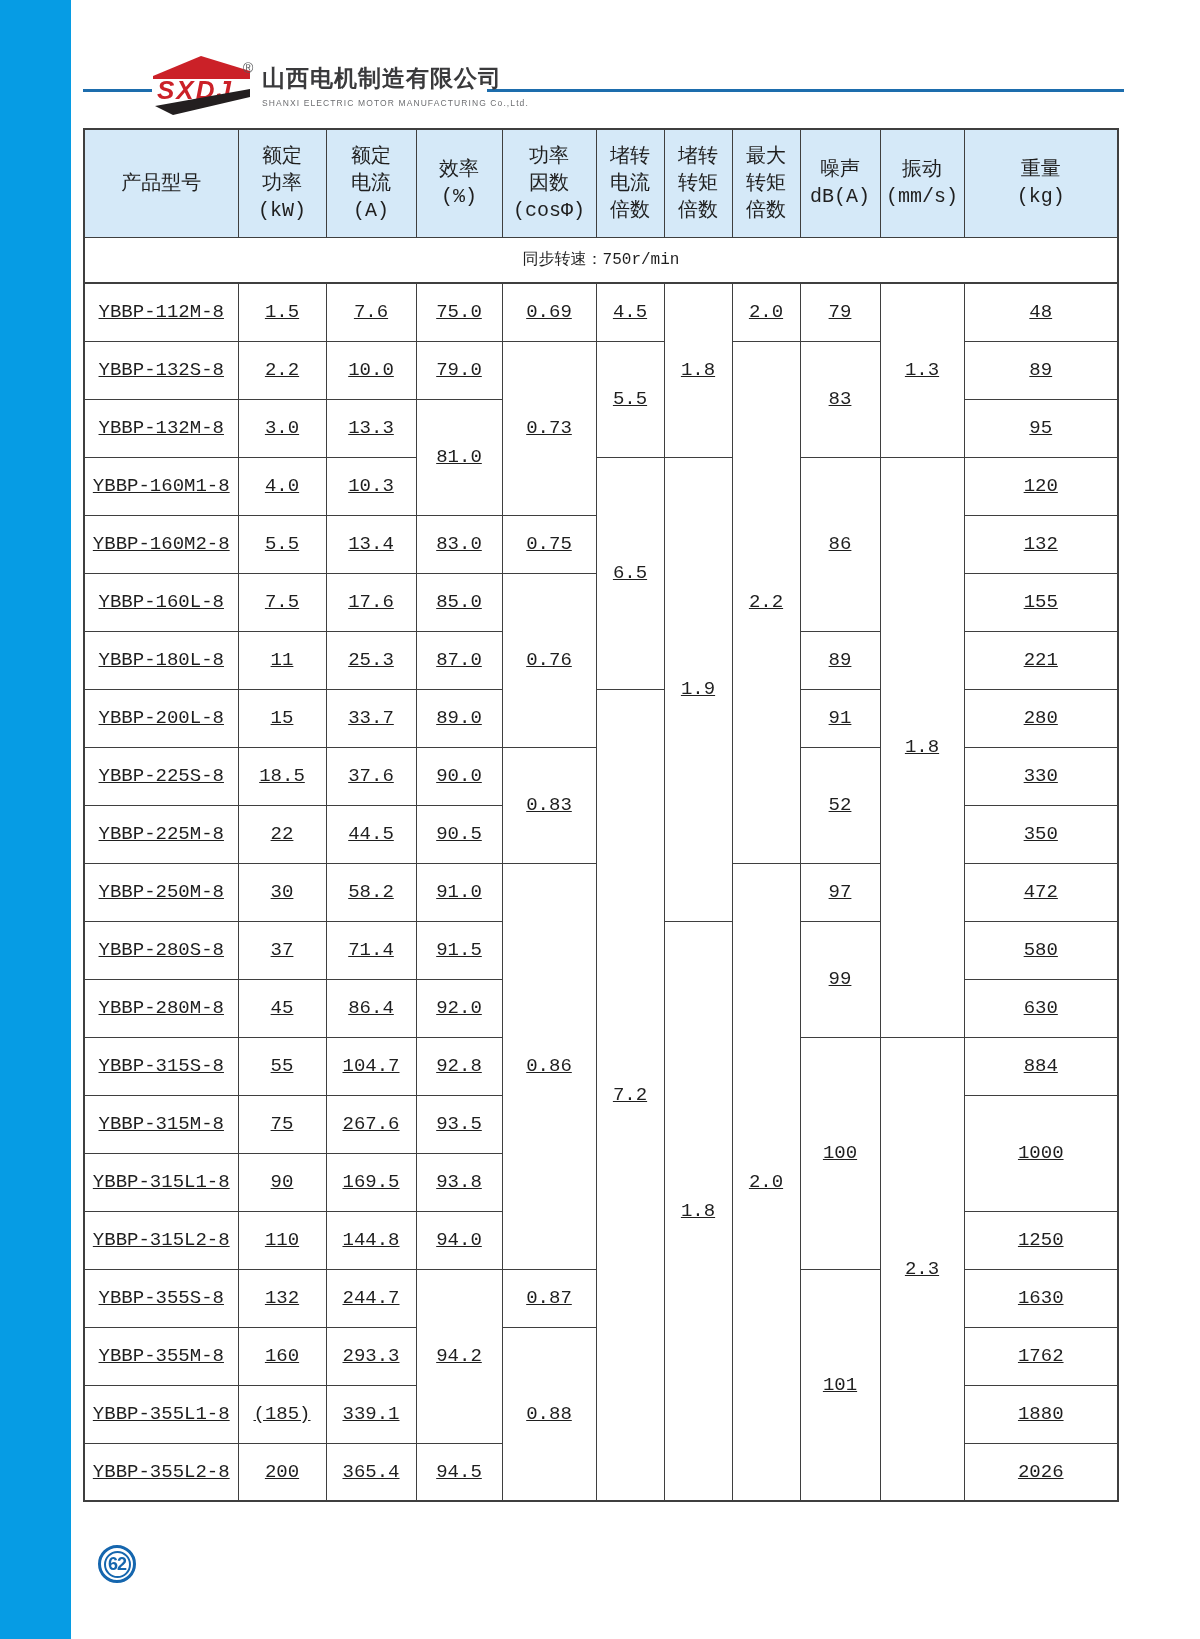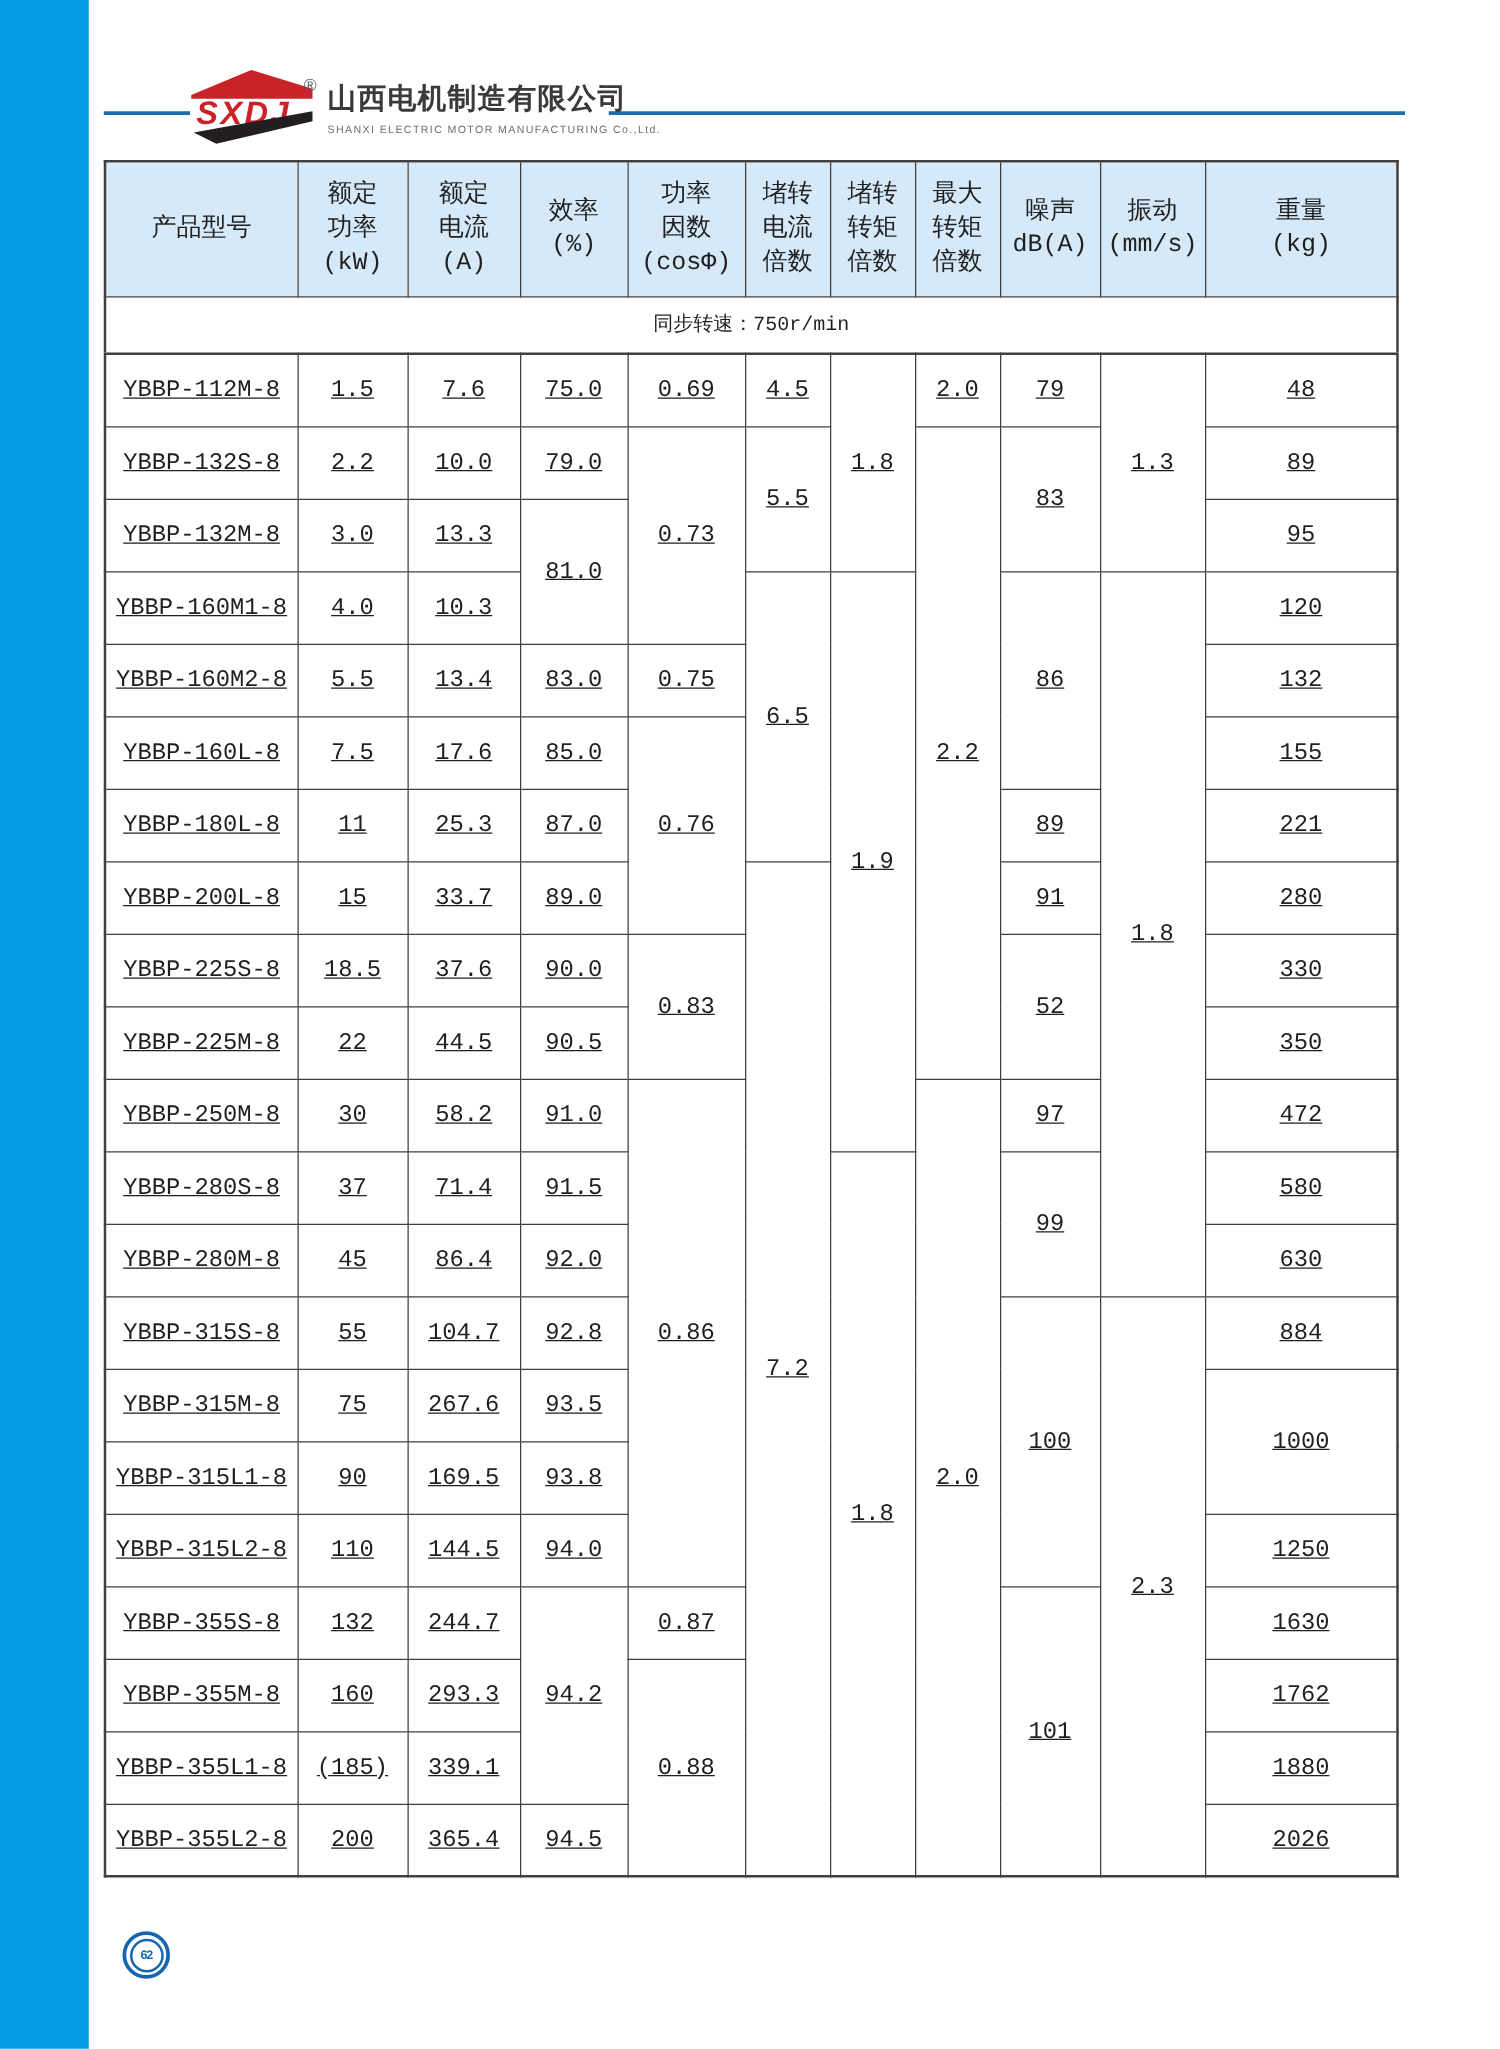--- a/index.html
+++ b/index.html
@@ -36,21 +36,21 @@
   .spec tr.sub td{font-size:16px;background:#fff;border-bottom:2px solid var(--border);}
   .spec tbody tr.r{height:58px;text-decoration:underline;}
   .spec tbody td{font-size:19px;background:#fff;}
   .badge{
     position:absolute;left:98px;top:1545px;width:38px;height:38px;border-radius:50%;
     border:3px solid var(--badge);box-sizing:border-box;display:flex;align-items:center;justify-content:center;
   }
   .badge .inner{
     width:27px;height:27px;border-radius:50%;border:2px solid var(--badge);box-sizing:border-box;
     display:flex;align-items:center;justify-content:center;
-    font-size:10px;font-weight:bold;color:var(--badge);font-family:"Liberation Sans",sans-serif;letter-spacing:-1px;
+    font-size:18px;font-weight:bold;color:var(--badge);font-family:"Liberation Sans",sans-serif;letter-spacing:-1px;
   }
 </style>
 </head>
 <body>
 
 <div class="edge"></div>
 
 <span class="hline left"></span>
 <span class="hline right"></span>
 
@@ -251,21 +251,21 @@
     </tr>
     <tr class="r">
       <td>YBBP-315L1-8</td>
       <td>90</td>
       <td>169.5</td>
       <td>93.8</td>
     </tr>
     <tr class="r">
       <td>YBBP-315L2-8</td>
       <td>110</td>
-      <td>144.5</td>
+      <td>144.8</td>
       <td>94.0</td>
       <td>1250</td>
     </tr>
     <tr class="r">
       <td>YBBP-355S-8</td>
       <td>132</td>
       <td>244.7</td>
       <td rowspan="3">94.2</td>
       <td>0.87</td>
       <td rowspan="4">101</td>

